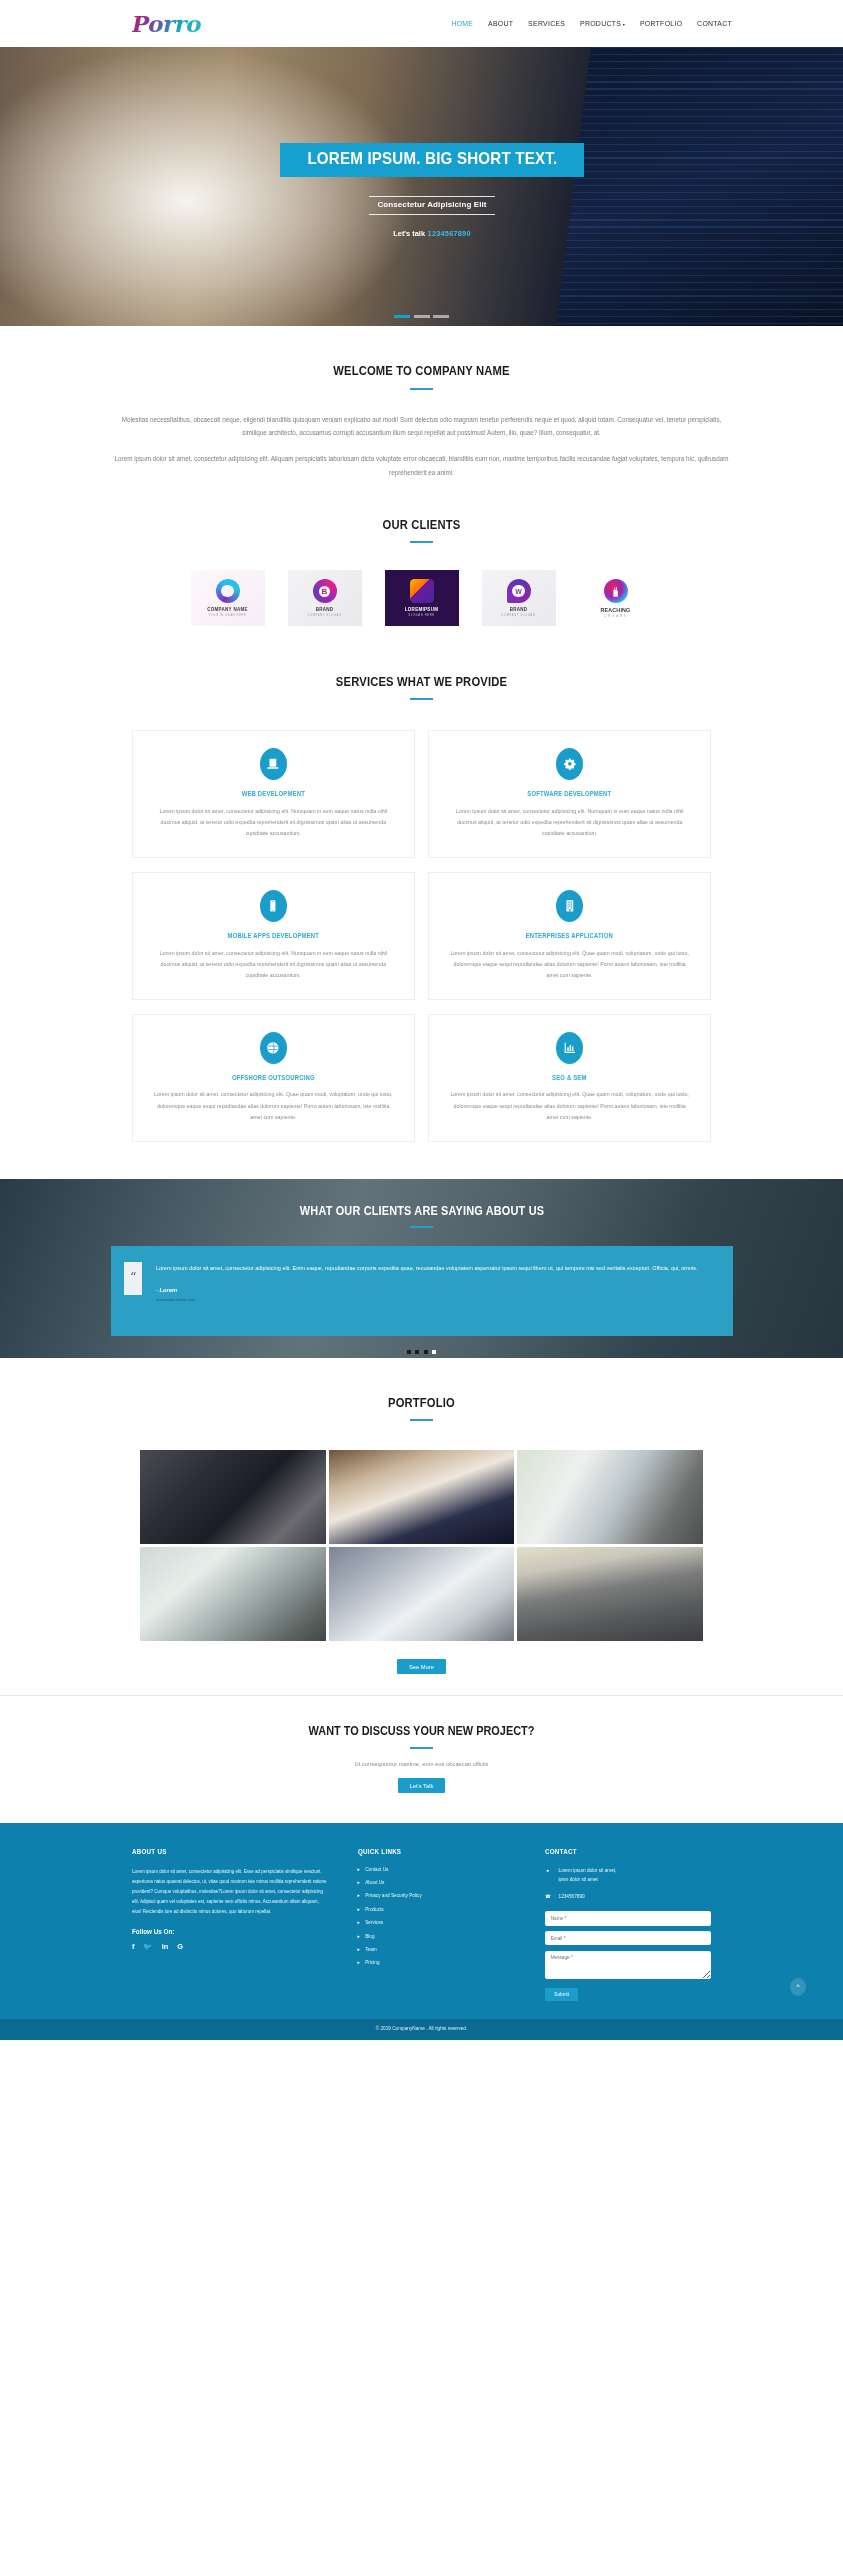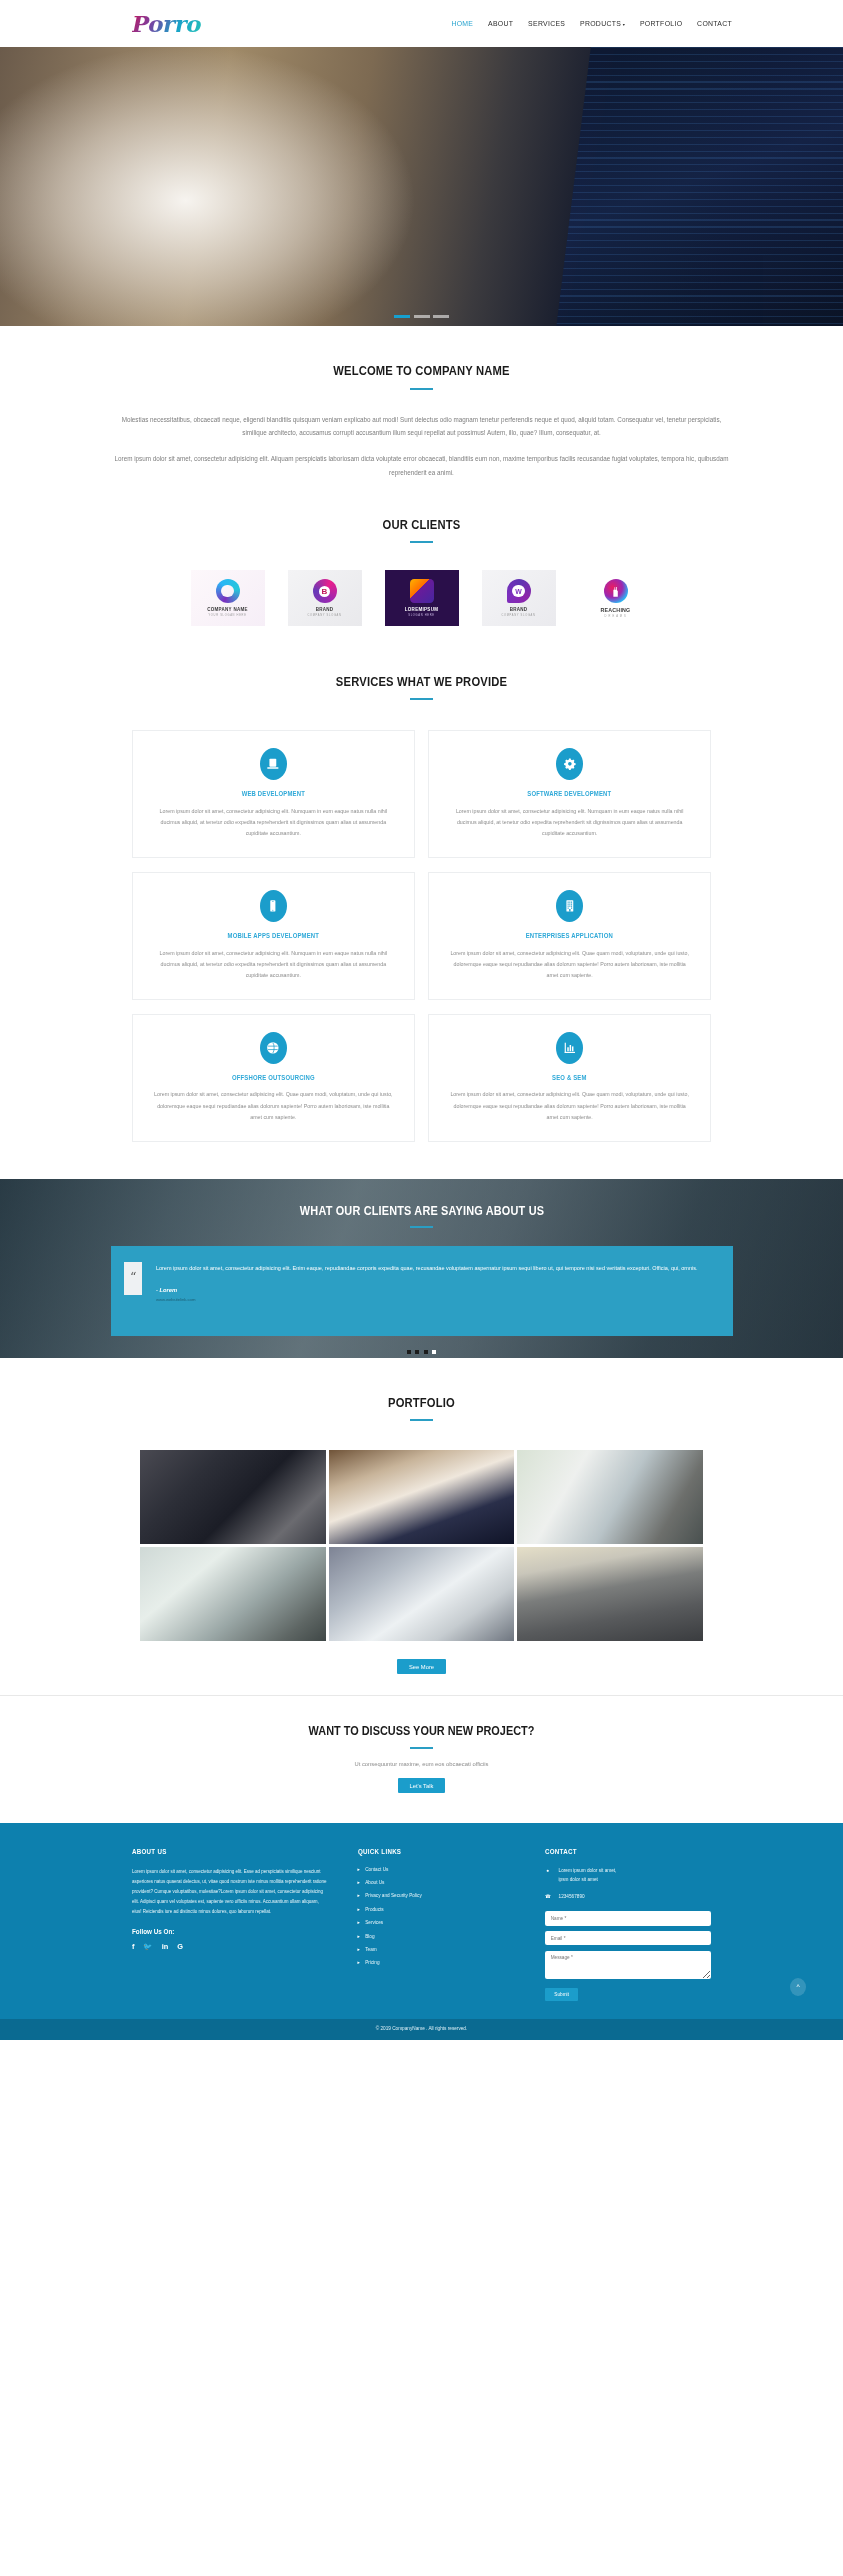--- a/index.html
+++ b/index.html
@@ -284,20 +284,29 @@
     <a class="nav-item active">HOME</a>
     <a class="nav-item">ABOUT</a>
     <a class="nav-item">SERVICES</a>
     <a class="nav-item"><span>PRODUCTS</span><span class="caret">▾</span></a>
     <a class="nav-item">PORTFOLIO</a>
     <a class="nav-item">CONTACT</a>
   </nav>
 </header>
 
 <section class="hero">
+  <div class="hero-inner">
+    <div class="hero-title-box">
+      <div class="hero-title">LOREM IPSUM. BIG SHORT TEXT.</div>
+    </div>
+    <div class="hero-sub">Consectetur Adipisicing Elit</div>
+    <div class="hero-talk">
+      <span>Let's talk</span><span class="hero-phone">1234567890</span>
+    </div>
+  </div>
   <div class="hero-dots">
     <span class="hero-dot active"></span>
     <span class="hero-dot"></span>
     <span class="hero-dot"></span>
   </div>
 </section>
 
 <section class="section">
   <h2 class="sec-title">WELCOME TO COMPANY NAME</h2>
   <div class="sec-rule"></div>

